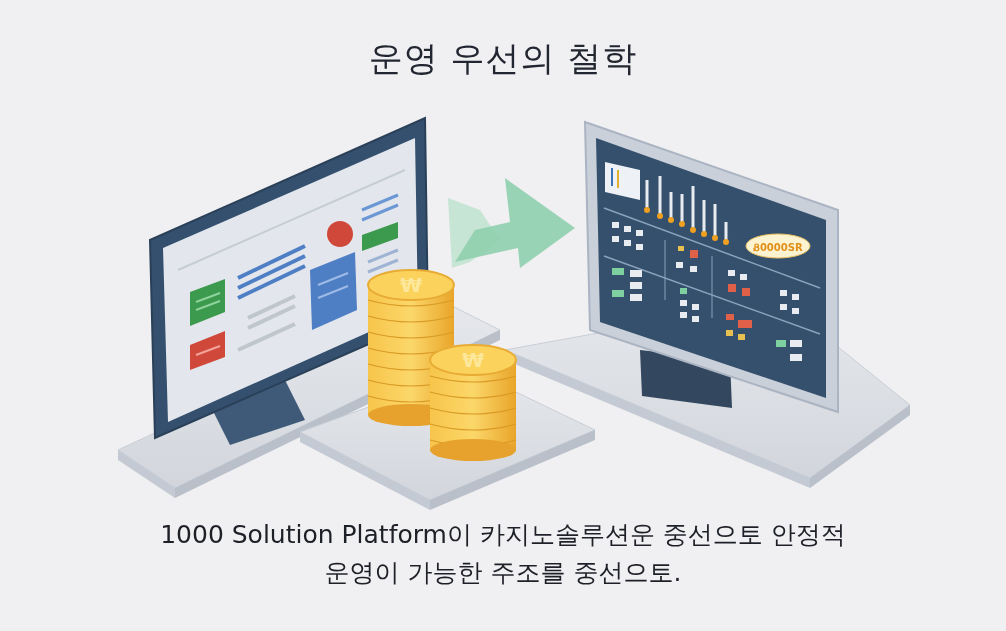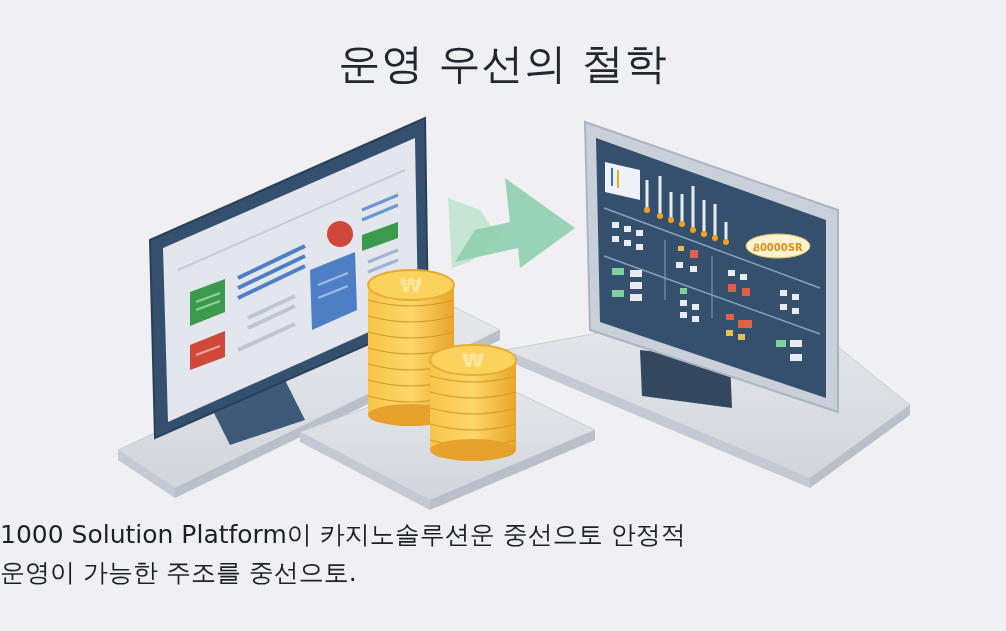--- a/index.html
+++ b/index.html
@@ -1,18 +1,18 @@
 <!DOCTYPE html>
 <html><head>
 <meta charset="utf-8">
 <style>
   html,body{margin:0;padding:0;}
   body{width:1006px;height:631px;overflow:hidden;background:#f0f0f2;font-family:"DejaVu Sans","Liberation Sans",sans-serif;position:relative;}
-  .title{position:absolute;left:0;top:36px;width:1006px;text-align:center;font-size:42px;color:#222630;letter-spacing:1px;}
-  .caption{position:absolute;left:0;top:516px;width:1006px;font-size:25px;line-height:38px;color:#1e2028;}
+  .title{position:absolute;left:0;top:36px;width:1006px;text-align:center;font-size:34px;color:#222630;letter-spacing:1px;}
+  .caption{position:absolute;left:0;top:516px;width:1006px;text-align:center;font-size:25px;line-height:38px;color:#1e2028;}
   .caption span{display:block;}
   svg.scene{position:absolute;left:0;top:0;}
 </style>
 </head>
 <body>
 
 <div class="title">운영 우선의 철학</div>
 
 <svg class="scene" width="1006" height="631" viewBox="0 0 1006 631">
   <defs>

